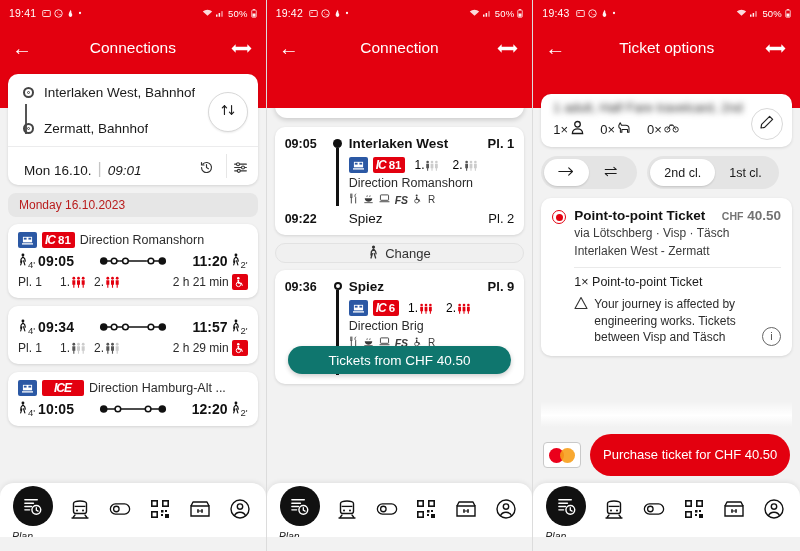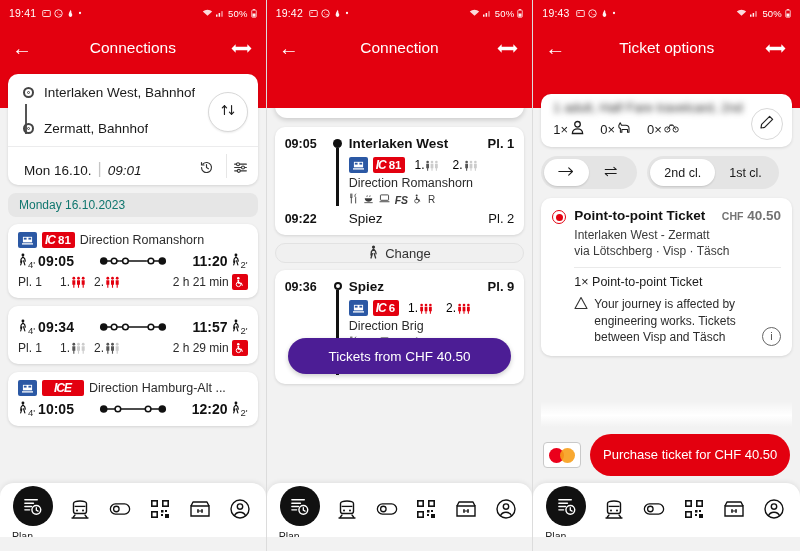--- a/index.html
+++ b/index.html
@@ -96,21 +96,21 @@
   .sc-date { font-size: 13.5px; color: #1a1a1a; margin-left: 6px; }
   .sc-sep { color: #c5c5c5; margin: 0 6px; }
   .sc-time2 { font-size: 13.5px; color: #1a1a1a; font-style: italic; }
   .sc-icon-hist { margin-left: auto; font-size: 15px; color: #333; padding-right: 6px;}
   .sc-div { width:1px; height: 24px; background:#e6e6e6; margin: 0 6px;}
   .sc-icon-filter { font-size: 15px; color: #333; }
 
   .daybar {
     background: #e6e6e6; border-radius: 8px;
     margin: 6px 8px 7px 8px; padding: 5px 11px;
-    font-size: 12px; color: #0f766e;
+    font-size: 12px; color: #b91c1c;
   }
 
   
   .conn { padding: 8px 10px 8px 10px; }
   .conn-line1 { display: flex; align-items: center; gap: 5px; }
   .ico-station {
     width: 19px; height: 16px; background: #2b58a4;
     border-radius: 2px; display:flex; align-items:center; justify-content:center;
   }
   .ico-station svg { width: 13px; height: 11px; }
@@ -174,30 +174,31 @@
 
   .change-card {
     margin: 7px 8px; background: #f0f0f0; border: 1px solid #e2e2e2;
     border-radius: 22px; height: 20px;
     display: flex; align-items: center; justify-content: center; gap: 7px;
     font-size: 13px; color: #333;
   }
 
   .cta {
     position: absolute; left: 13px; right: 13px;
-    background: #4c1d95; color: #fff; border-radius: 22px;
-    height: 36px; display: flex; align-items: center; justify-content: center;
+    background: #0f766e; color: #fff; border-radius: 22px;
+    height: 28px; display: flex; align-items: center; justify-content: center;
     font-size: 13.5px; box-shadow: 0 2px 5px rgba(0,0,0,.2);
   }
 
   
   .bottomnav {
     position: absolute; left: 0; right: 0; bottom: 0; height: 68px;
     background: #fff; border-top-left-radius: 14px; border-top-right-radius: 14px;
     box-shadow: 0 -1px 5px rgba(0,0,0,.08);
+    font-style: italic;
   }
   .nav-items {
     display: flex; align-items: center; justify-content: space-around;
     padding: 6px 6px 0 6px; height: 46px;
   }
   .nav-ic { width: 26px; height: 26px; display:flex; align-items:center; justify-content:center; color: #111; }
   .nav-ic svg { width: 22px; height: 22px; }
   .nav-active {
     width: 40px; height: 40px; border-radius: 50%; background: #111;
     color: #fff; display:flex; align-items:center; justify-content:center;
@@ -1111,22 +1112,22 @@
         <div class="tk-top">
           <div class="radio">
               <i></i>
             </div>
           <div class="tk-title">Point-to-point Ticket</div>
           <div class="tk-price">
             <small>CHF</small>
             <span>40.50</span>
           </div>
         </div>
+        <div class="tk-sub" style="margin-top:0;">via Lötschberg · Visp · Täsch</div>
         <div class="tk-sub">Interlaken West - Zermatt</div>
-        <div class="tk-sub" style="margin-top:0;">via Lötschberg · Visp · Täsch</div>
         <div class="tk-hr"></div>
         <div class="tk-qty">1× Point-to-point Ticket</div>
         <div class="tk-warn">
           <span class="warn-tri"><svg viewBox="0 0 14 13">
                 <path d="M7 1 13 12H1z" fill="none" stroke="#333" stroke-width="1.1" stroke-linejoin="round"></path>
               </svg></span>
           <span class="tk-warn-txt">Your journey is affected by engineering works. Tickets between Visp and Täsch</span>
           <span class="info-ic">i</span>
         </div>
       </div>

